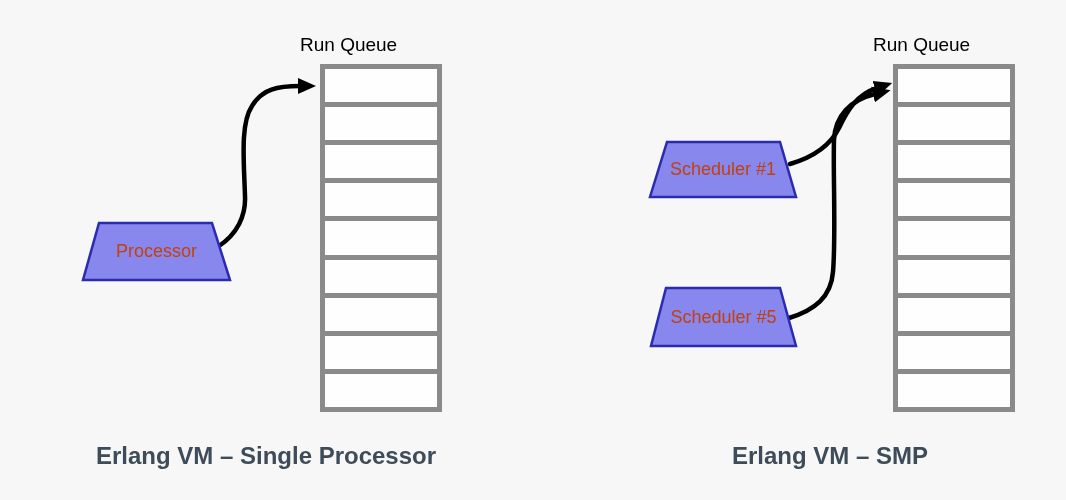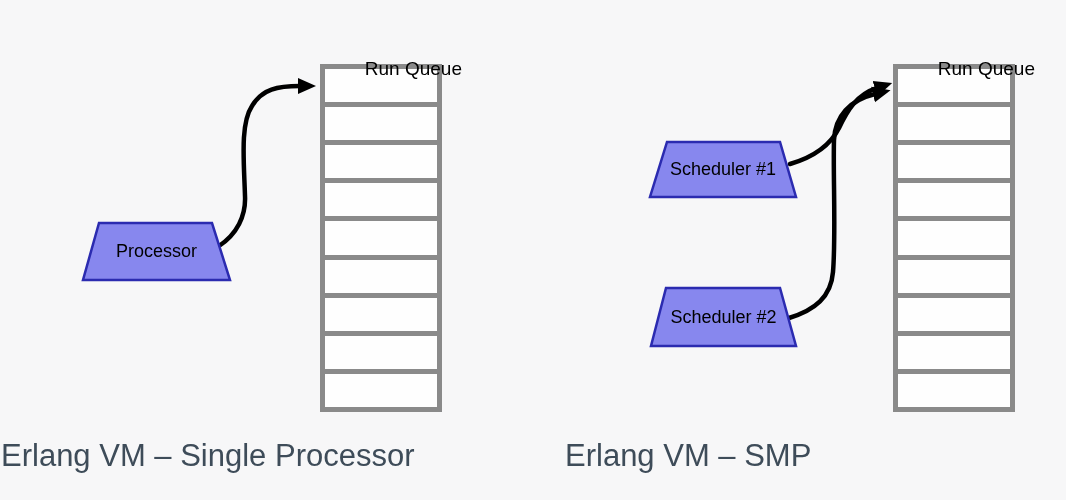--- a/index.html
+++ b/index.html
@@ -27,49 +27,49 @@
     flex-direction: column;
     gap: 5px;
   }
   .queue-left  { left: 320px; top: 64px; }
   .queue-right { left: 893px; top: 64px; }
   .queue-cell { flex: 1; background: var(--queue-cell-fill, #fefefe); }
   .queue-label {
     position: absolute;
     width: 162px;
     top: 33px;
-    text-align: right;
+    text-align: left;
     font-size: 19px;
     line-height: 24px;
     color: var(--label, #000000);
     white-space: nowrap;
-    margin-top: 24px;
   }
   .queue-label-left  { left: 300px; }
   .queue-label-right { left: 873px; }
   .sched-label {
     position: absolute;
     text-align: center;
-    color: #000000;
+    color: #c2410c;
     font-size: 18px;
     line-height: 22px;
     white-space: nowrap;
   }
   .sched-label-single { left: 83px;  top: 240px; width: 147px; }
   .sched-label-1      { left: 650px; top: 158px; width: 146px; }
   .sched-label-2      { left: 651px; top: 306px; width: 145px; }
   .caption {
     position: absolute;
     width: 530px;
     top: 437px;
-    text-align: left;
-    font-size: 31px;
+    text-align: center;
+    font-size: 24px;
     line-height: 38px;
     color: var(--caption, #3e4c59);
     white-space: nowrap;
+    font-weight: bold;
   }
   .caption-left  { left: 1px; }
   .caption-right { left: 565px; }
   .arrow {
     fill: none;
     stroke: var(--arrow, #000000);
     stroke-width: 4.5;
     stroke-linecap: round;
   }
   .trapezoid {
@@ -120,18 +120,18 @@
     <polygon class="trapezoid" points="99,223 212,223 230,280 83,280"></polygon>
     <polygon class="trapezoid" points="667,142 780,142 796,197 650,197"></polygon>
     <polygon class="trapezoid" points="666,288 780,288 796,346 651,346"></polygon>
   </svg>
 
   <div class="queue-label queue-label-left">Run Queue</div>
   <div class="queue-label queue-label-right">Run Queue</div>
 
   <div class="sched-label sched-label-single">Processor</div>
   <div class="sched-label sched-label-1">Scheduler #1</div>
-  <div class="sched-label sched-label-2">Scheduler #2</div>
+  <div class="sched-label sched-label-2">Scheduler #5</div>
 
   <div class="caption caption-left">Erlang VM – Single Processor</div>
   <div class="caption caption-right">Erlang VM – SMP</div>
 
 </div>
 
 </body></html>

